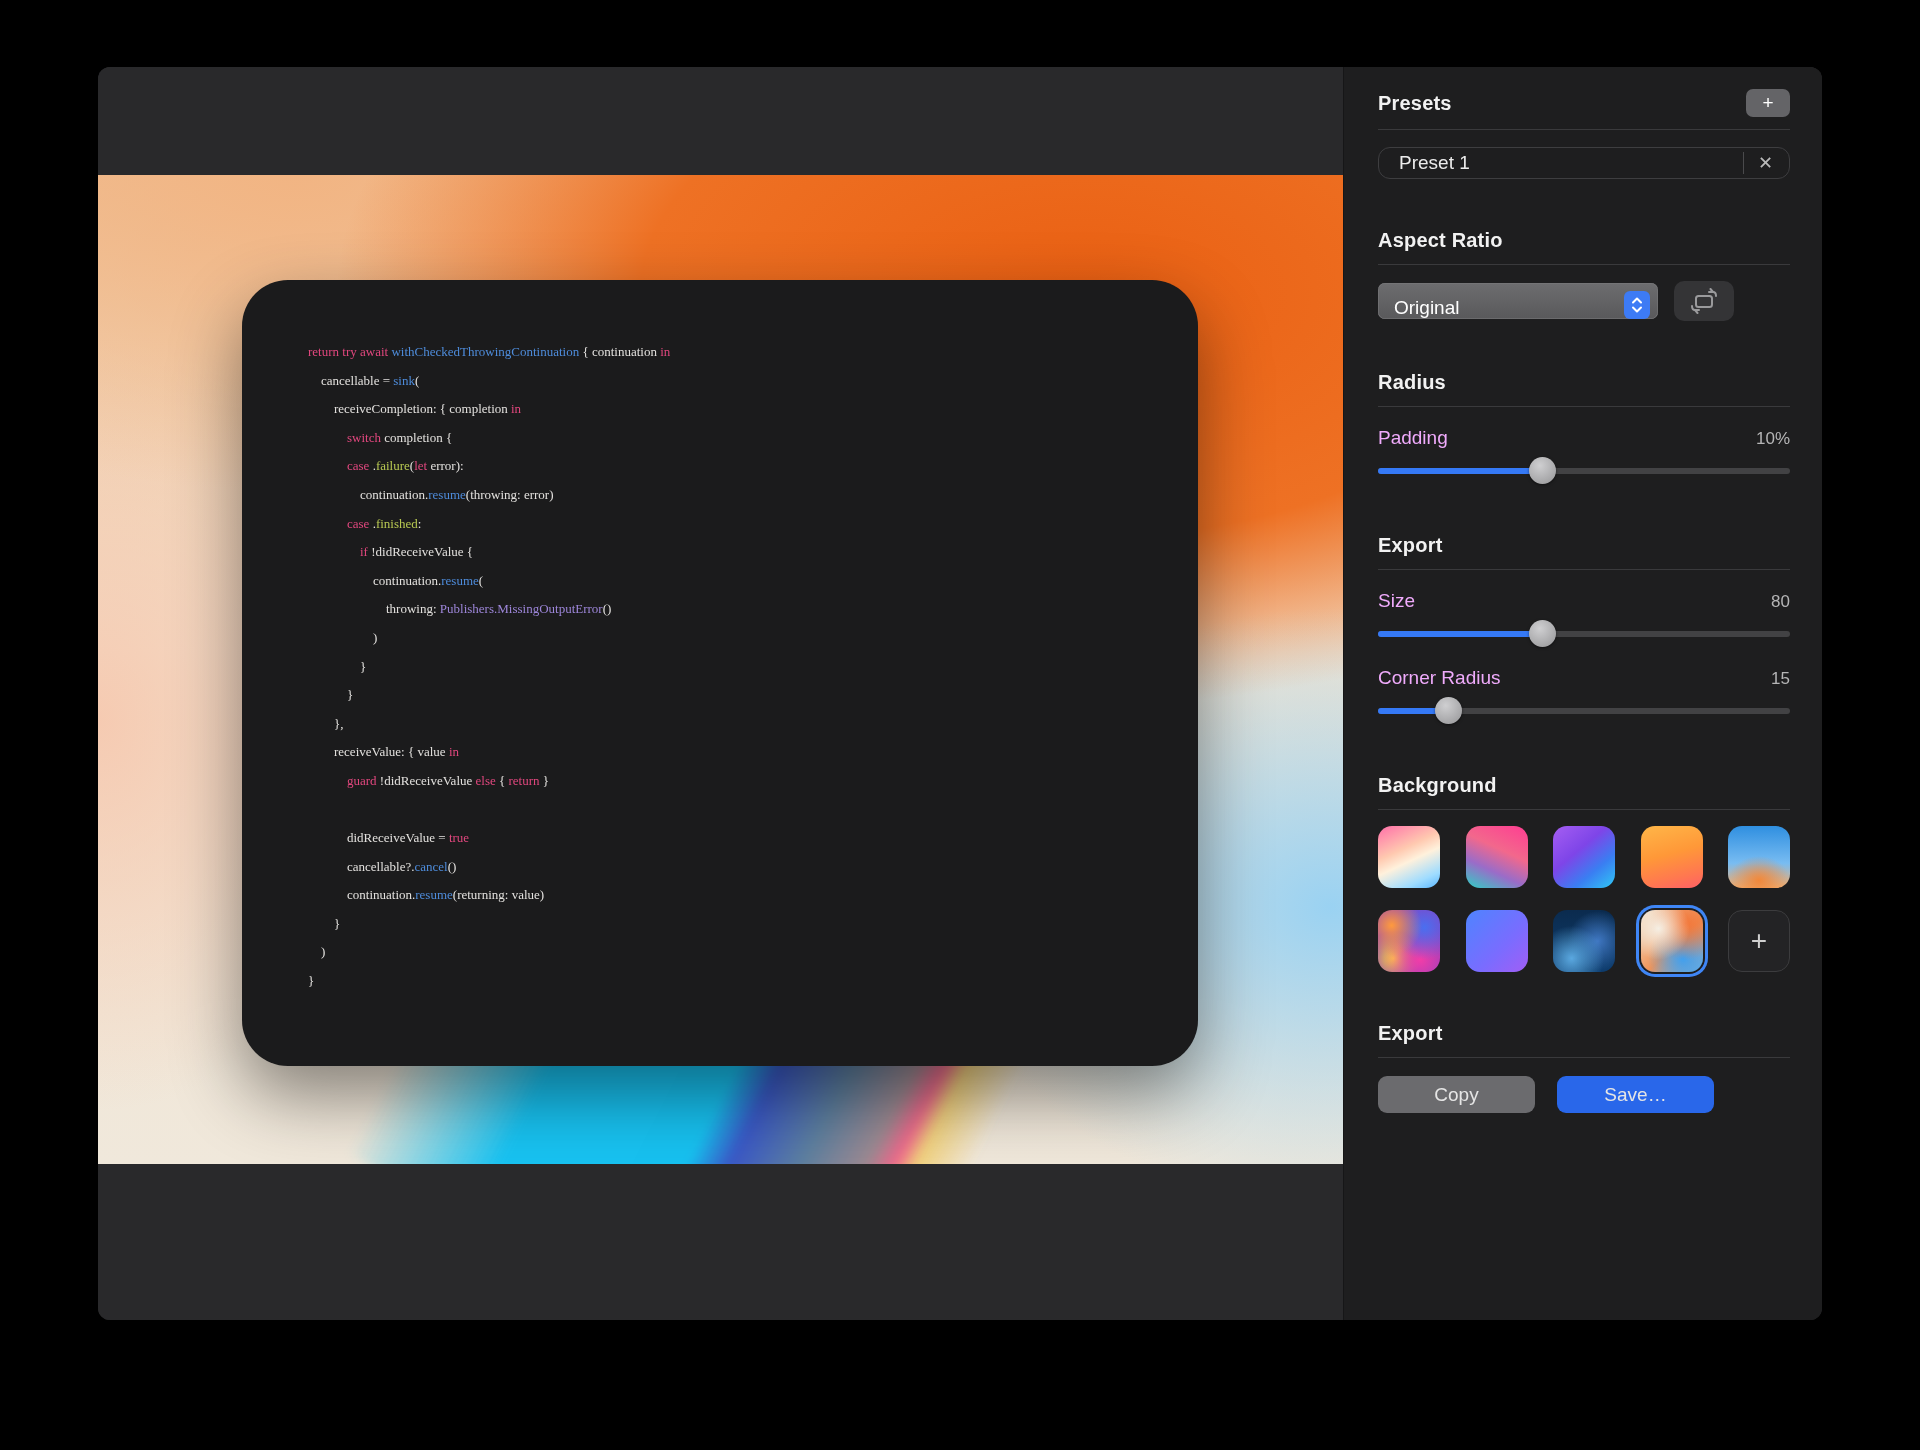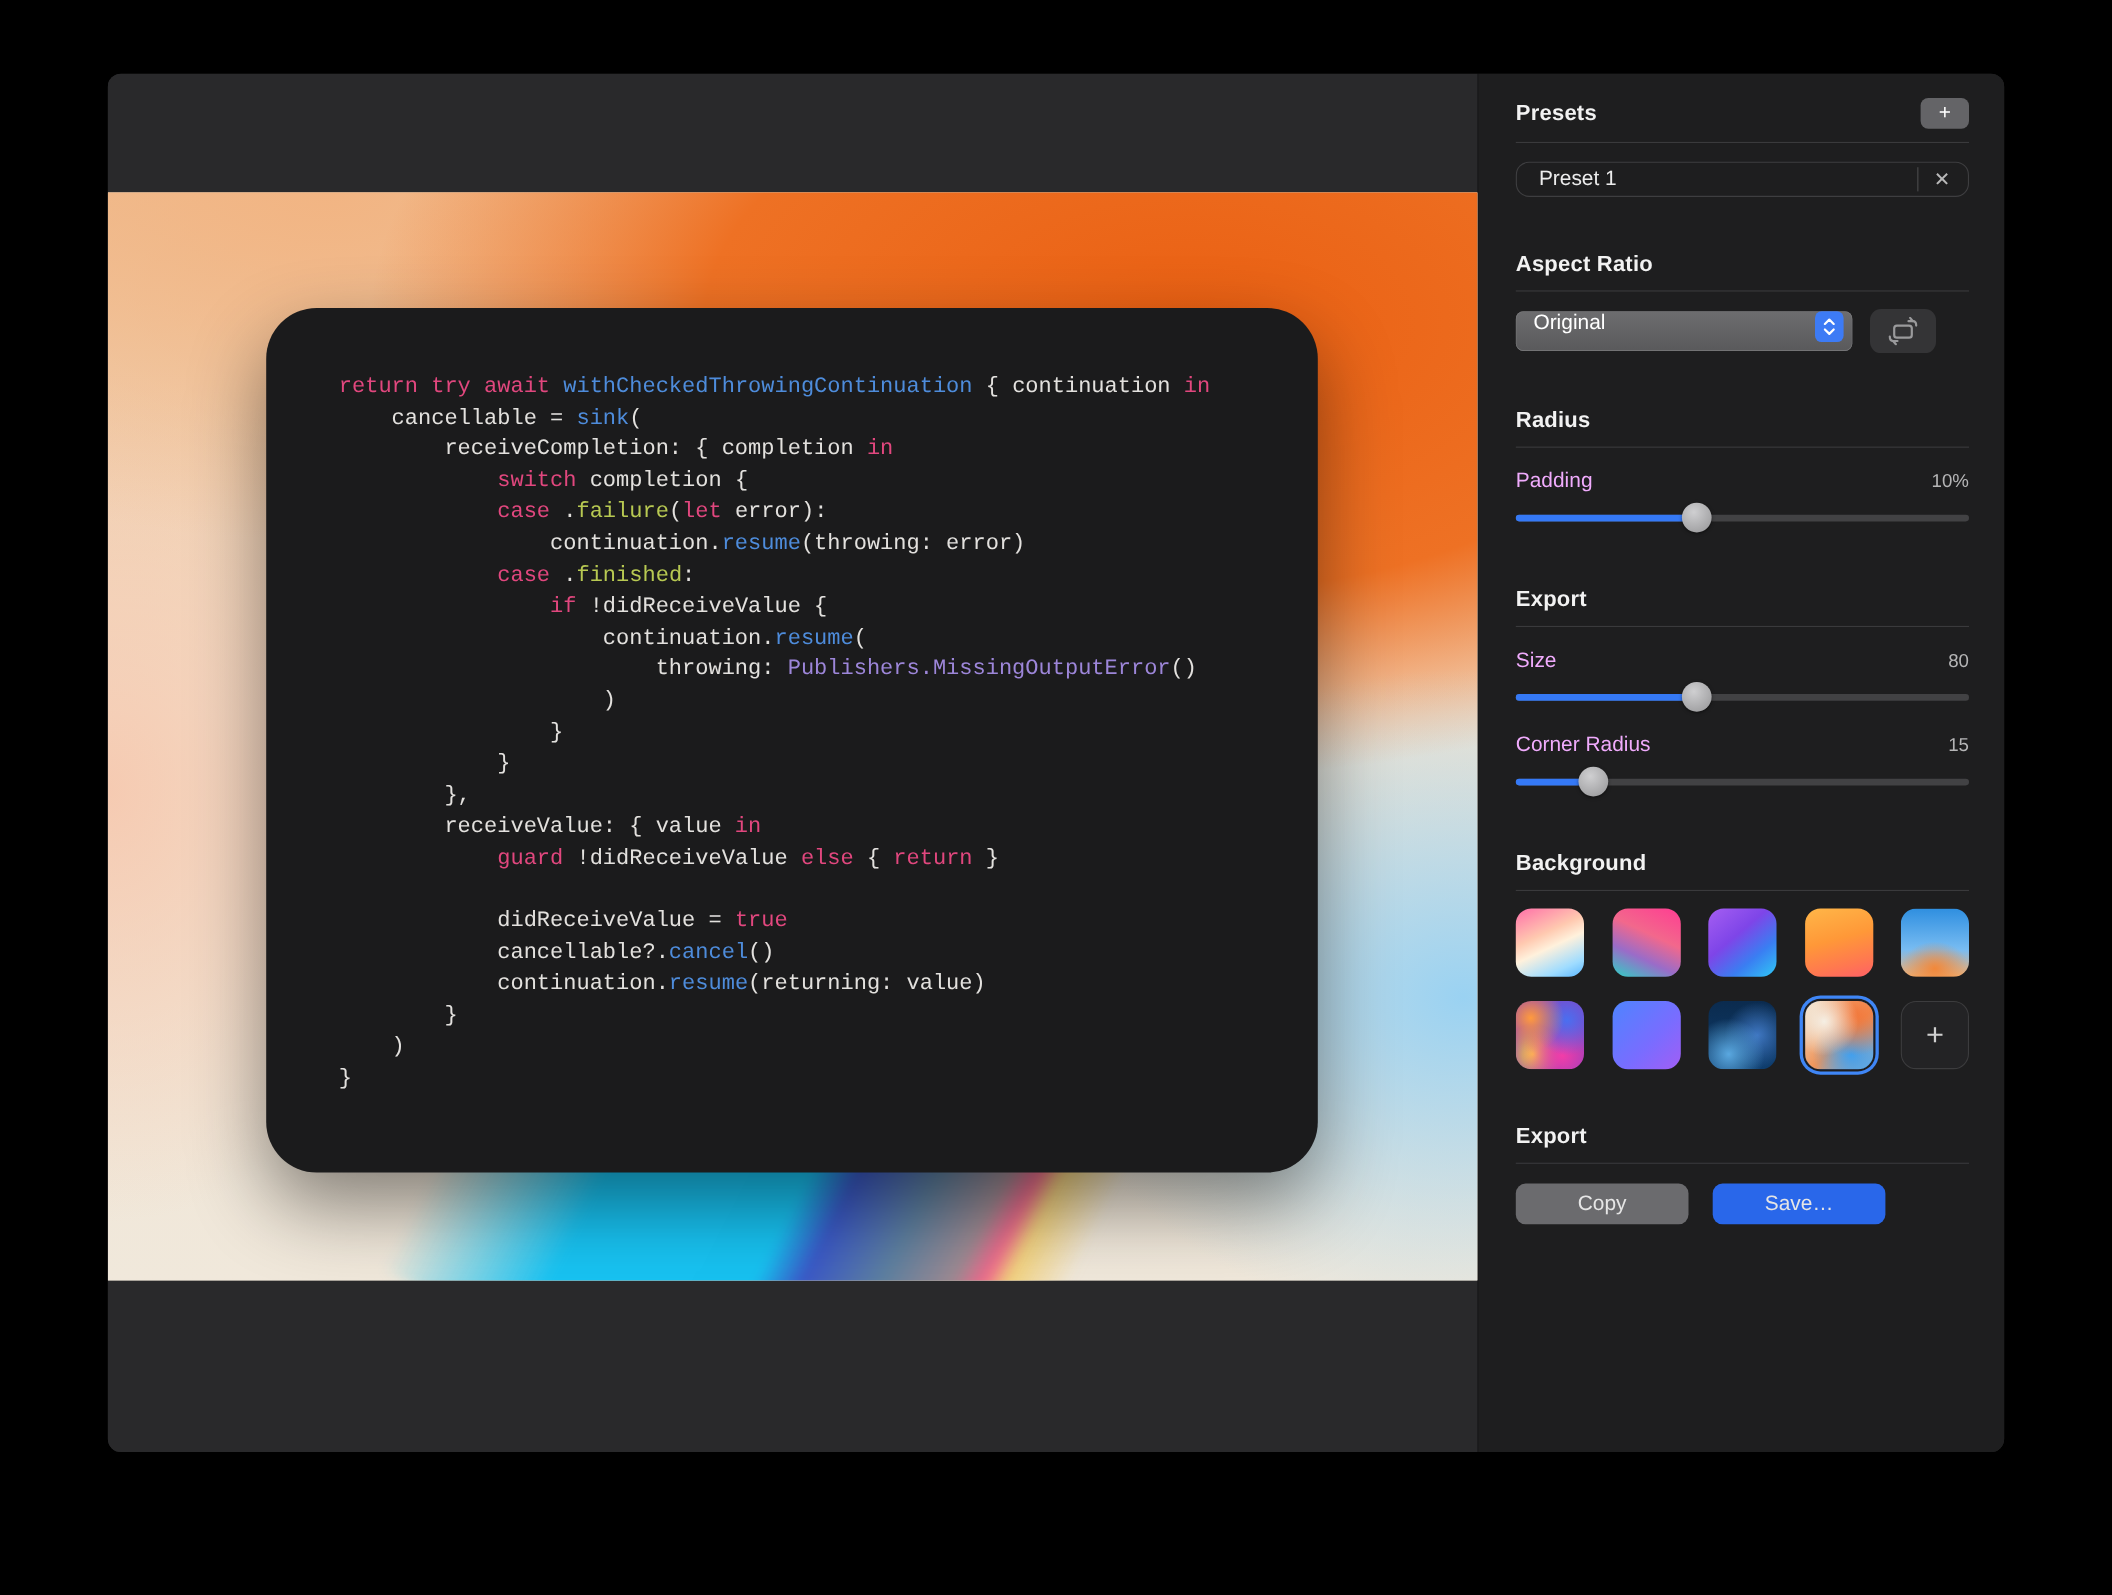--- a/index.html
+++ b/index.html
@@ -30,22 +30,22 @@
       radial-gradient(ellipse 430px 560px at 0% 55%, rgba(246,198,172,.85) 0%, rgba(246,198,172,0) 70%),
       linear-gradient(180deg, #eec096 0%, #f3e4d1 48%, #f0e8db 100%);
   }
   .streak { position:absolute; left:330px; bottom:-160px; width:640px; height:560px;
     transform:rotate(27deg); filter:blur(5px);
     background:linear-gradient(90deg, rgba(24,195,242,0) 2%, #18c3f2 24%, #17c2f1 50%,
        #3a58c8 56%, #5d80a0 66%, #9d8a92 75%, #f0688c 79%, #f2d27c 82%, rgba(242,231,214,0) 90%); }
 
   .codewin { position:absolute; left:144px; top:105px; width:956px; height:786px;
     border-radius:46px; background:#1b1b1c; box-shadow:0 30px 70px rgba(0,0,0,.45); }
-  .code { margin:0; padding:58px 66px; font-family:Liberation Mono, monospace;
-    font-size:20px; line-height:28.6px; color:#e3e1de; white-space:pre; }
+  .code { margin:0; padding:58px 66px; font-family:Liberation Serif, serif;
+    font-size:13px; line-height:28.6px; color:#e3e1de; white-space:pre; }
   .code .k { color:#e1477e; } .code .b { color:#4e8cdb; }
   .code .e { color:#b8c952; } .code .t { color:#9d86d9; } .code .p { color:#e3e1de; }
 
   
   .sidebar { flex:1; background:#1e1e1f; border-left:1px solid #161617; padding:22px 32px 0 34px; overflow:hidden; }
   .sec-head { display:flex; justify-content:space-between; align-items:center; }
   .sec-head h2 { margin:0; font-size:20px; font-weight:700; color:#f2f2f2; letter-spacing:.2px; }
   .divider { height:1px; background:#3a3a3c; margin-top:12px; }
   .sec { margin-top:50px; }
   .sec.first { margin-top:0; }
@@ -53,23 +53,23 @@
   .mini-btn { width:44px; height:28px; border-radius:7px; background:#646467; border:none;
     color:#fff; font-size:19px; line-height:26px; text-align:center; }
 
   .preset-row { margin-top:17px; height:32px; border:1.5px solid #3e3e40; border-radius:12px;
     display:flex; align-items:center; padding:0 16px 0 20px; color:#ececec; font-size:19px; }
   .preset-name { flex:1; }
   .preset-sep { width:1px; height:22px; background:#4a4a4c; margin-right:14px; }
   .preset-x { color:#b9b9b9; font-size:18px; line-height:1; }
 
   .ar-row { margin-top:16px; display:flex; align-items:center; gap:16px; }
-  .dropdown { position:relative; width:306px; height:36px; border-radius:7px;
+  .dropdown { position:relative; width:280px; height:36px; border-radius:7px;
     background:linear-gradient(#6d6d6f,#59595b); box-shadow:inset 0 0 0 .5px #7c7c7e;
-    display:flex; align-items:flex-start; padding:0 8px 0 16px; color:#fff; font-size:19px; }
+    display:flex; align-items:flex-end; padding:0 8px 0 16px; color:#fff; font-size:19px; }
   .dd-label { flex:1; }
   .stepper { width:26px; height:28px; border-radius:6px; background:#3d7bf5;
     display:flex; flex-direction:column; align-items:center; justify-content:center; gap:2px; }
   .icon-btn { width:60px; height:40px; border-radius:10px; background:#343436; border:none;
     display:flex; align-items:center; justify-content:center; }
 
   .ctl-row { display:flex; justify-content:space-between; align-items:baseline; margin-top:20px; }
   .lbl { font-size:19px; color:#f0abfc; }
   .val { font-size:17px; color:#b5b5b6; }
   .slider { position:relative; height:27px; margin-top:8px; }

